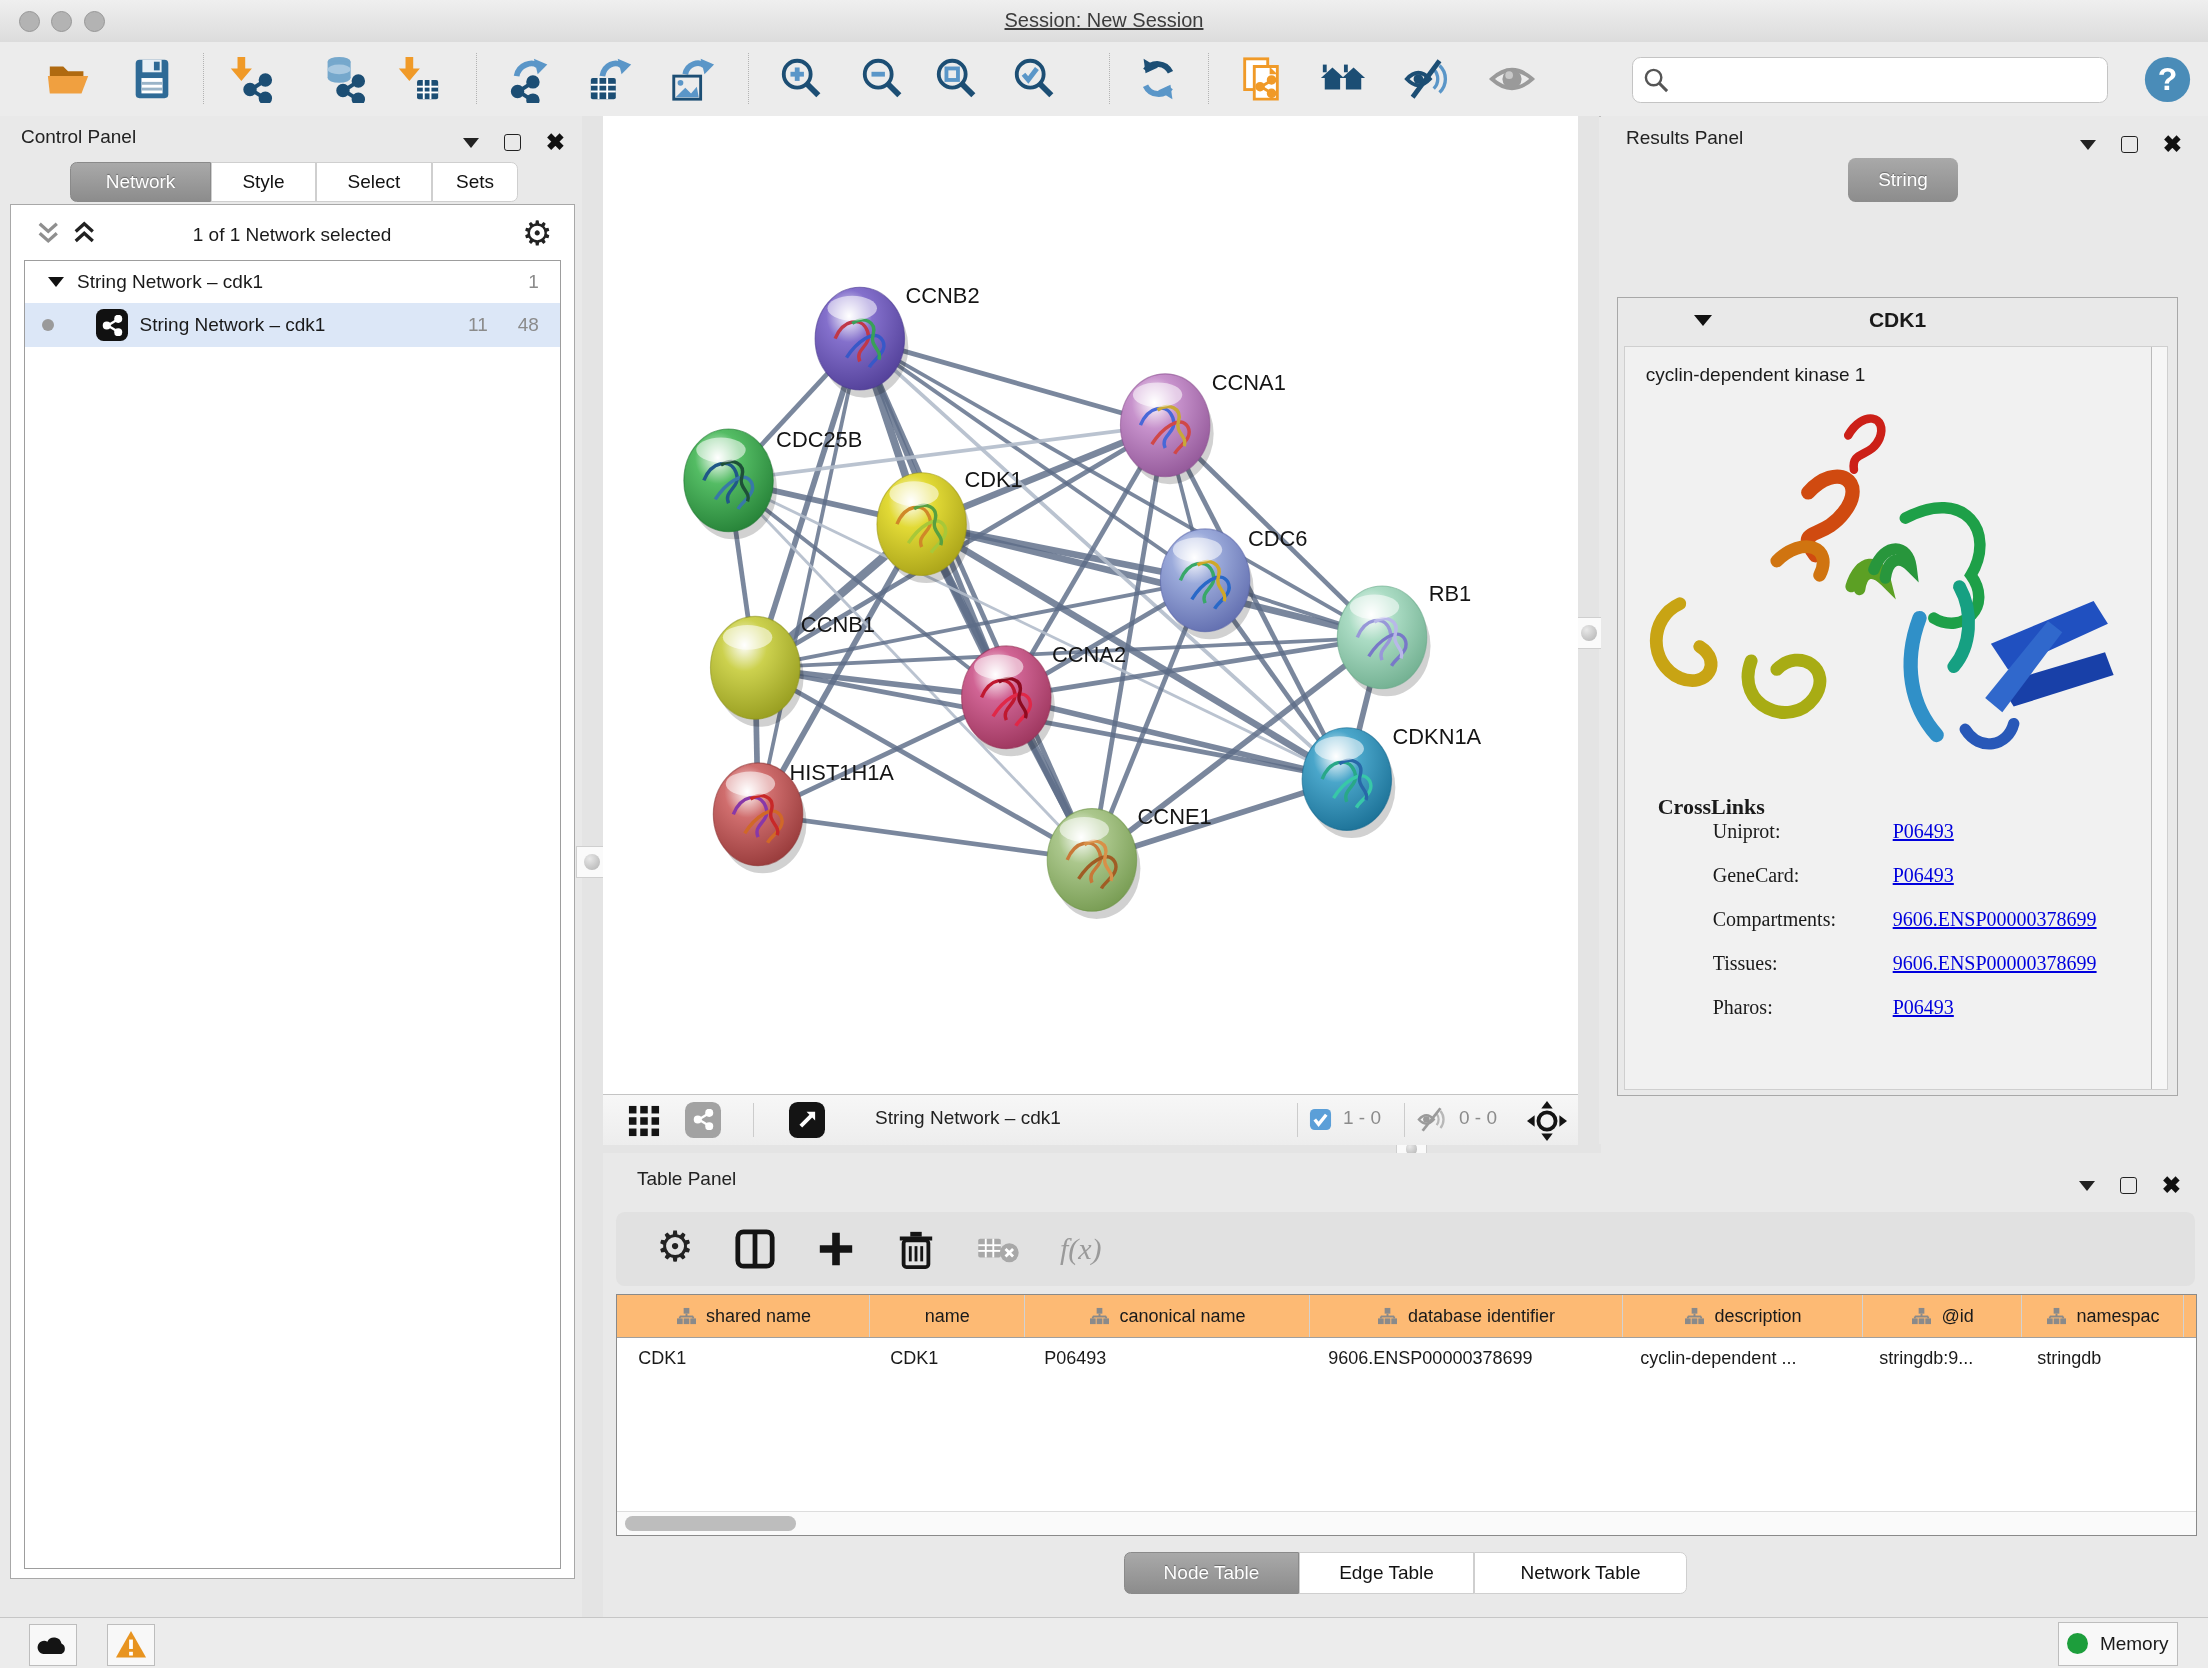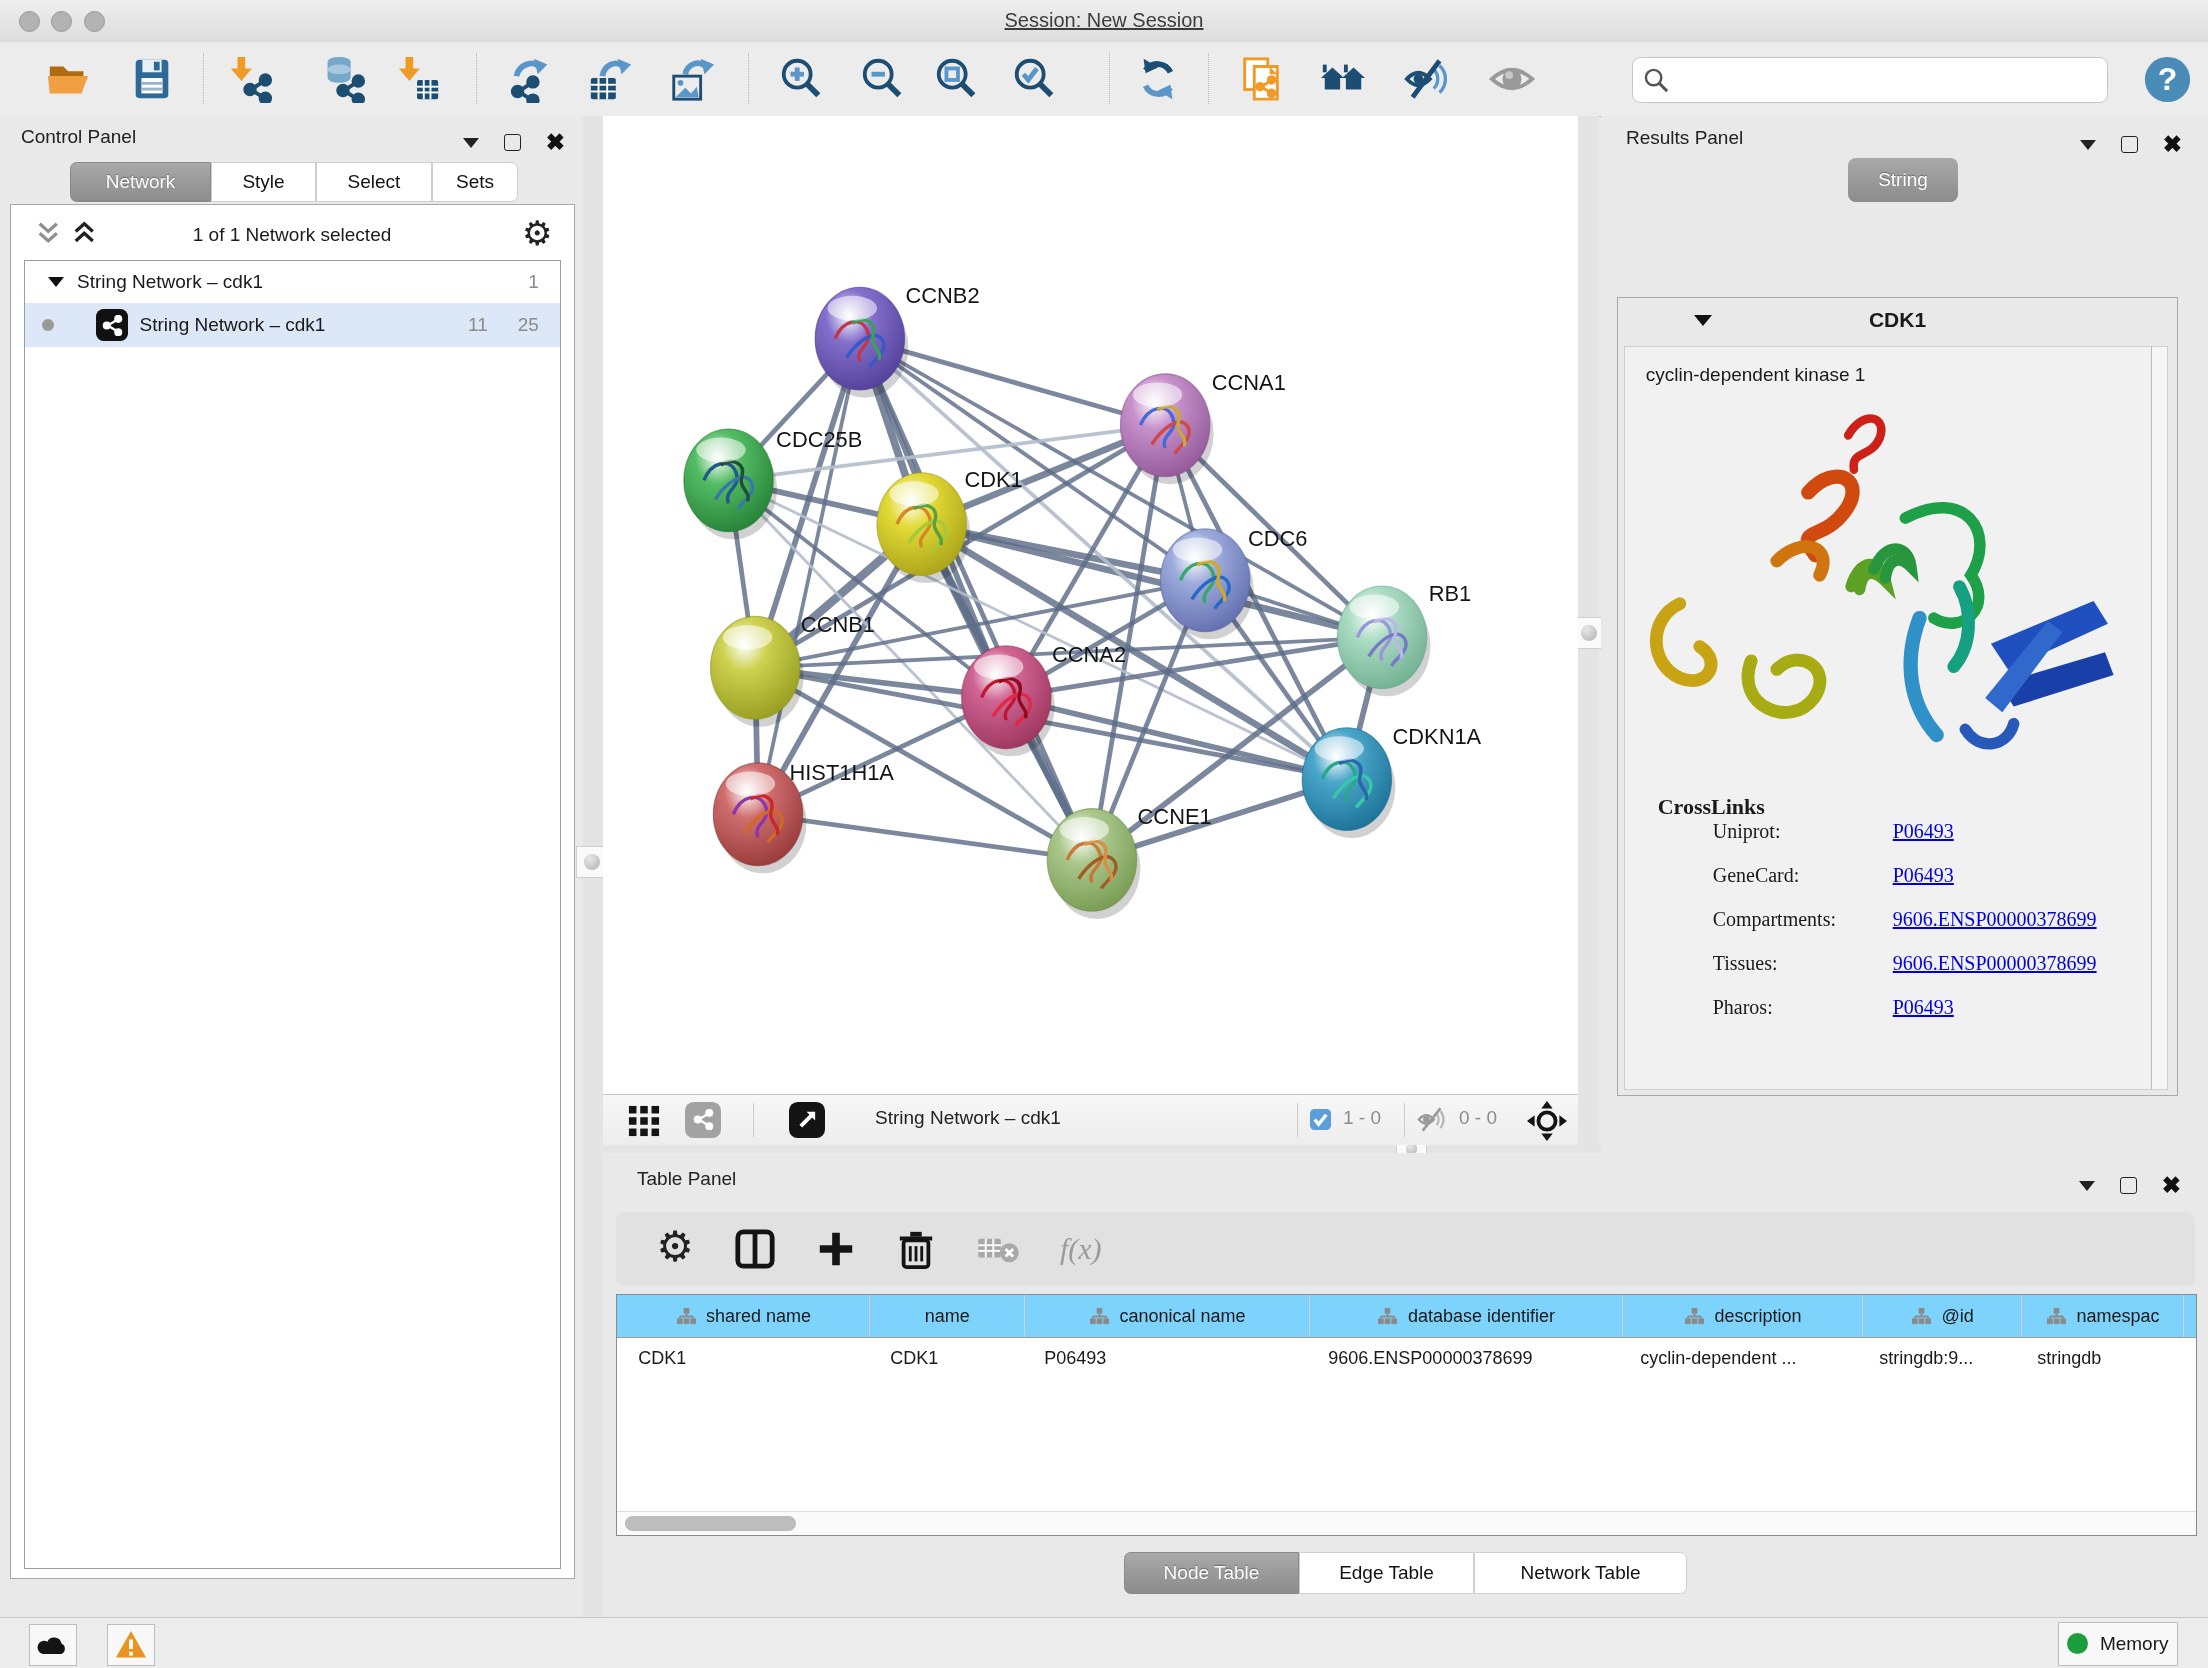--- a/index.html
+++ b/index.html
@@ -98,21 +98,21 @@
   .cl-label{position:absolute;left:88px;font-size:20px;}
   .cl-link{position:absolute;left:268px;font-size:20px;color:#0000dd;text-decoration:underline;}
   
   #table-panel{left:603px;top:1153px;width:1605px;height:464px;background:#e9e9e9;}
   #tp-toolbar{position:absolute;left:13.3px;top:59px;width:1579px;height:74px;background:#e1e1e1;
     border-radius:8.6px;display:flex;align-items:center;}
   .tp-icon{margin-left:40px;display:flex;align-items:center;}
   #fx-label{font-family:"Liberation Serif",serif;font-style:italic;font-size:30px;color:#9a9a9a;}
   #tp-table{position:absolute;left:13.3px;top:141px;width:1579px;height:240px;background:#fff;
     border:1.9px solid #8a8a8a;}
-  #tp-header{display:flex;height:42px;background:#7dd3fc;border-bottom:1.9px solid #9f9f9f;}
+  #tp-header{display:flex;height:42px;background:#fdba74;border-bottom:1.9px solid #9f9f9f;}
   .th{position:relative;display:flex;align-items:center;justify-content:center;gap:9.5px;
     font-size:18px;border-right:1px solid #d2d2d2;overflow:hidden;white-space:nowrap;}
   .th svg{flex:0 0 auto;}
   #tp-row{display:flex;height:40px;align-items:center;}
   .td{padding-left:21px;font-size:18px;overflow:hidden;white-space:nowrap;box-sizing:border-box;}
   #tp-hscroll{position:absolute;left:0;bottom:0;width:100%;height:23px;background:#fafafa;
     border-top:1px solid #ddd;}
   #tp-hthumb{position:absolute;left:7.6px;top:3.8px;width:171px;height:15px;border-radius:7.6px;background:#bdbdbd;}
   #tp-tabs{position:absolute;left:0;top:399px;width:100%;display:flex;justify-content:center;}
   
@@ -358,21 +358,21 @@
                 <line x1="6" y1="11" x2="16" y2="5"></line>
                 <line x1="6" y1="11" x2="16" y2="17"></line>
                 <circle cx="5" cy="11" r="3"></circle>
                 <circle cx="17" cy="4" r="3"></circle>
                 <circle cx="17" cy="18" r="3"></circle>
               </g>
             </svg>
         </span>
         <span style="margin-left:11.4px">String Network – cdk1</span>
         <span class="tree-count" style="right:72px">11</span>
-        <span class="tree-count" style="right:21px">25</span>
+        <span class="tree-count" style="right:21px">48</span>
       </div>
     </div>
   </div>
 </div>
 
 <div class="abs vdivider" style="left:582px">
   <div class="handle" style="left:-5.7px;top:730px">
       <div class="knob"></div>
     </div>
 </div>

